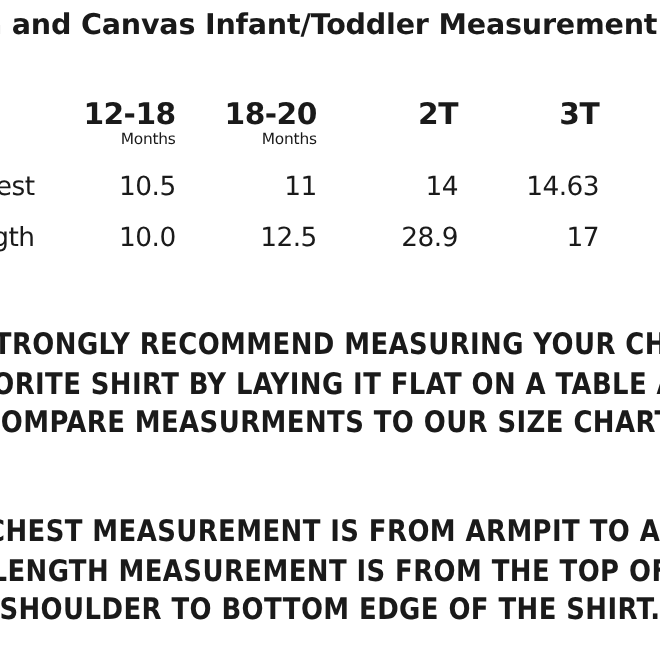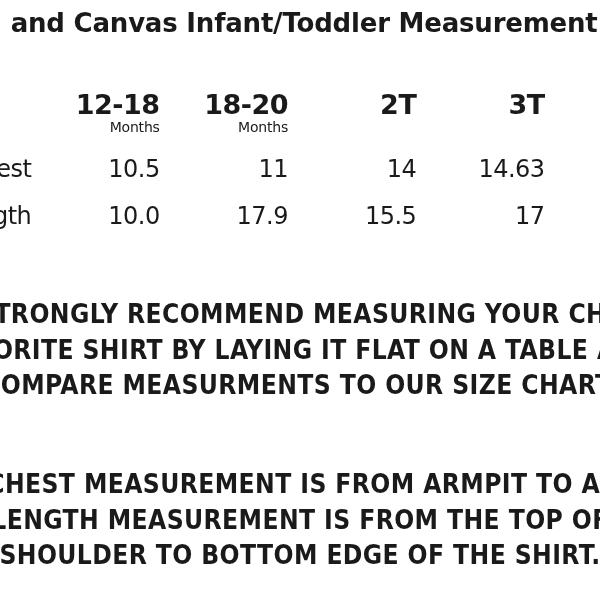--- a/index.html
+++ b/index.html
@@ -140,22 +140,22 @@
         <td class="row-label">Chest</td>
         <td>10.5</td>
         <td>11</td>
         <td>14</td>
         <td>14.63</td>
         <td>13.50</td>
       </tr>
       <tr class="val-row">
         <td class="row-label">Length</td>
         <td>10.0</td>
-        <td>17.9</td>
-        <td>15.5</td>
+        <td>12.5</td>
+        <td>28.9</td>
         <td>17</td>
         <td>17.50</td>
       </tr>
     </tbody>
       </table>
   </div>
 
   <div class="notes notes-a">
     <div class="note-line">We strongly recommend measuring your child's</div>
     <div class="note-line">favorite shirt by laying it flat on a table and</div>

